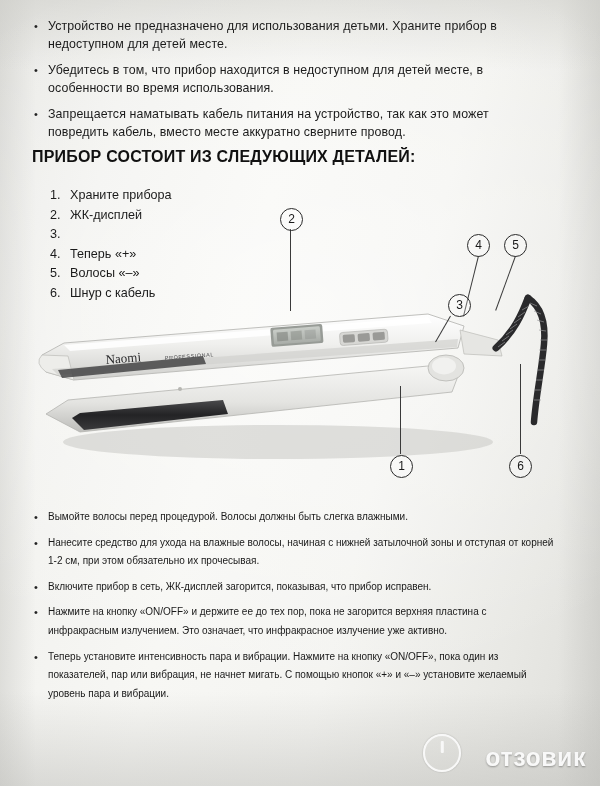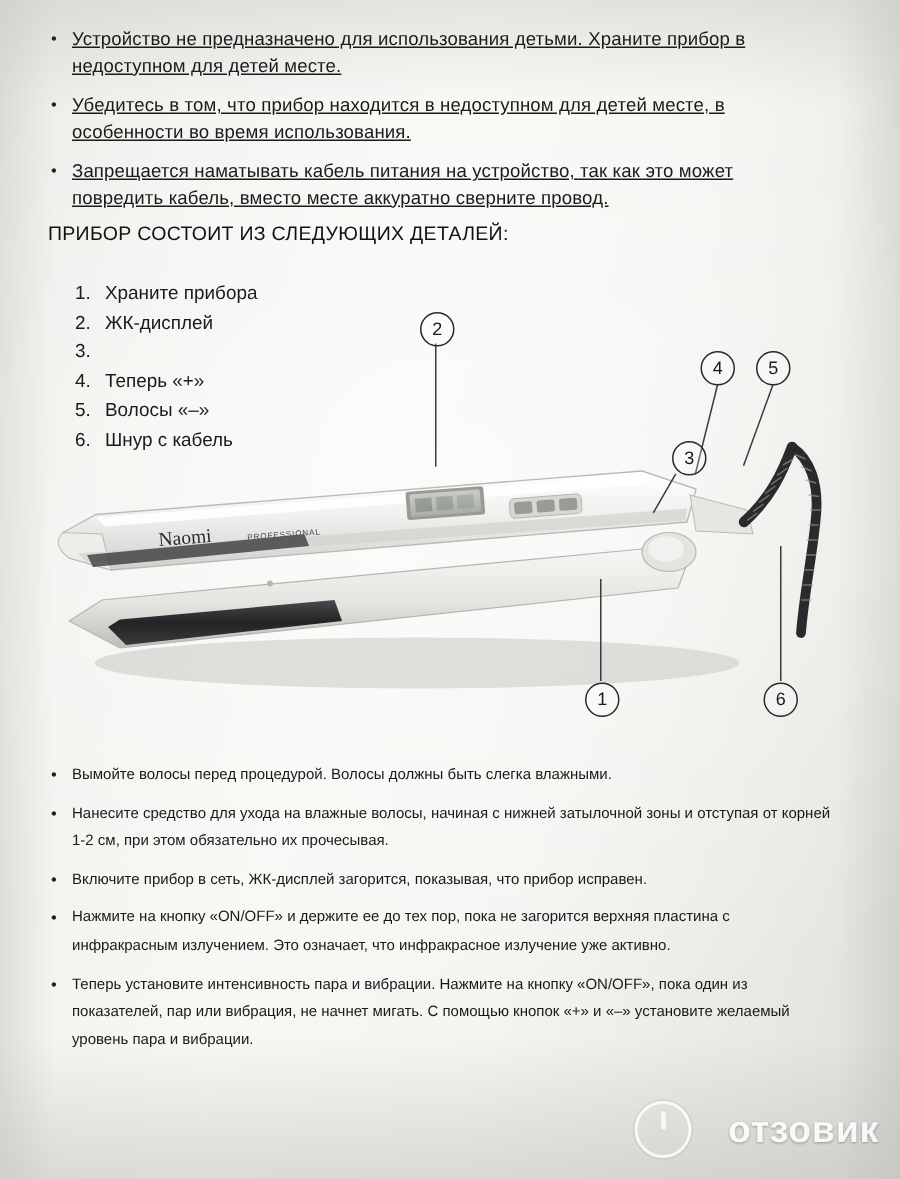--- a/index.html
+++ b/index.html
@@ -51,26 +51,25 @@
     flex: 0 0 14px;
     font-size: 11px;
     line-height: 17px;
     color: #222;
   }
   #top-list .txt {
     font-size: 12.4px;
     line-height: 17.5px;
     letter-spacing: 0.1px;
     color: #1b1b1b;
-    text-decoration: underline;
   }
   
   .heading {
-    font-size: 13px;
-    font-weight: normal;
+    font-size: 16px;
+    font-weight: bold;
     letter-spacing: 0.2px;
     color: #111;
   }
   #h-parts { left: 32px; top: 148px; }
   #h-usage { left: 32px; top: 484px; }
 
   
   #parts-list {
     position: absolute;
     left: 50px;
@@ -137,21 +136,21 @@
     height: 190px;
     pointer-events: none;
   }
 
   
   #watermark {
     position: absolute;
     right: 14px;
     bottom: 14px;
     display: flex;
-    align-items: center;
+    align-items: flex-end;
     gap: 24px;
     opacity: 0.92;
   }
   #wm-circle {
     width: 34px;
     height: 34px;
     border-radius: 50%;
     border: 2.4px solid #fbfbfb;
     position: relative;
     box-shadow: 0 0 2px rgba(0,0,0,0.25);

